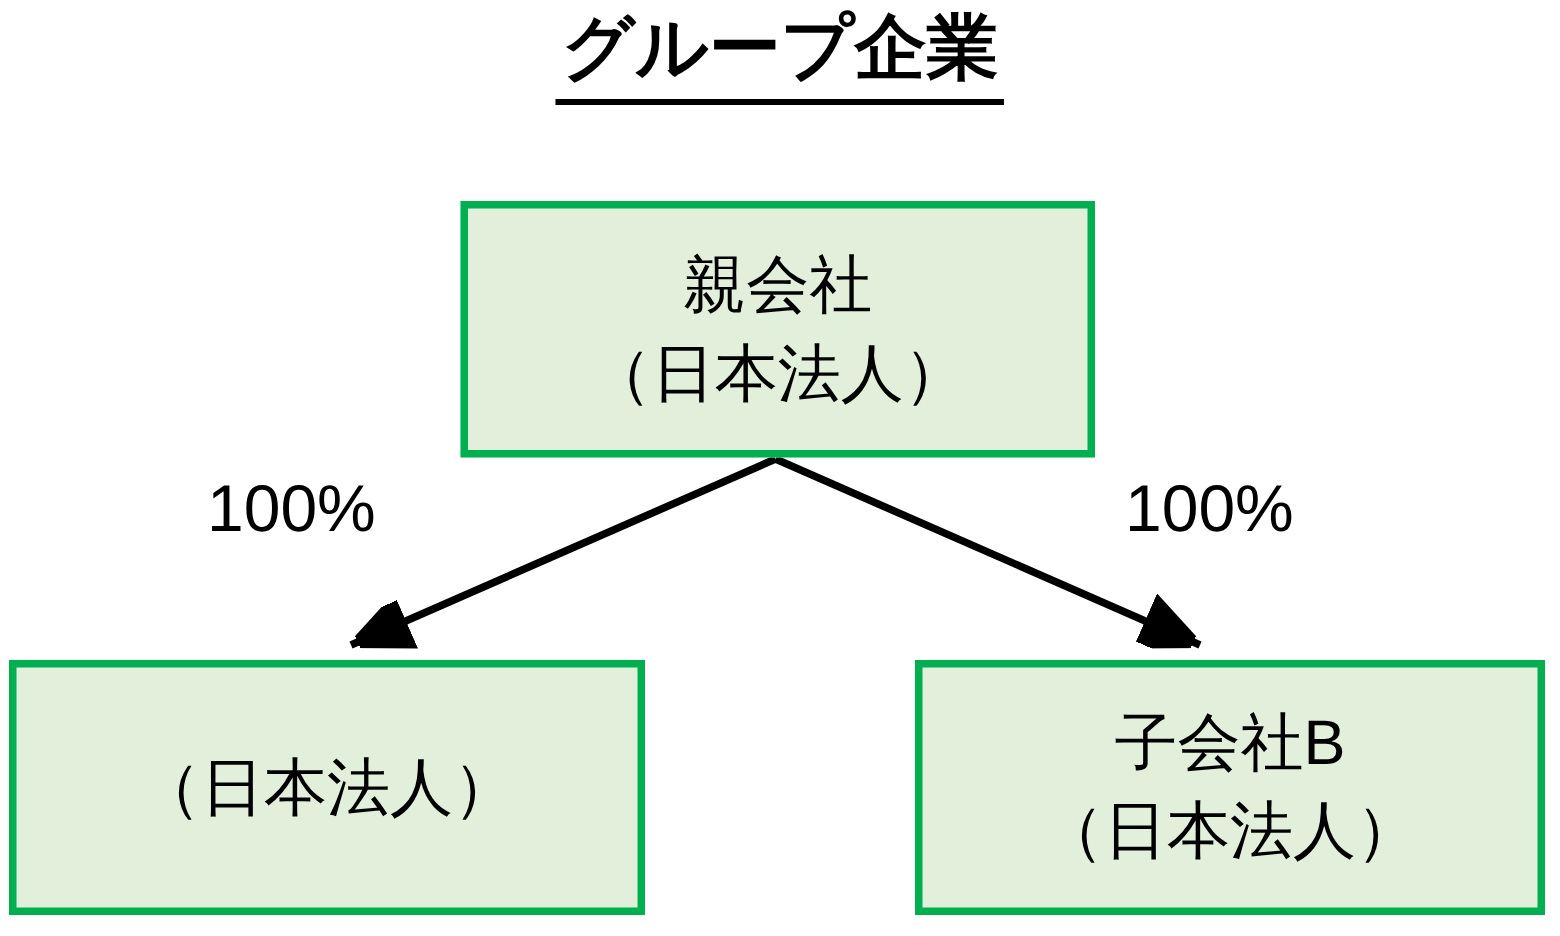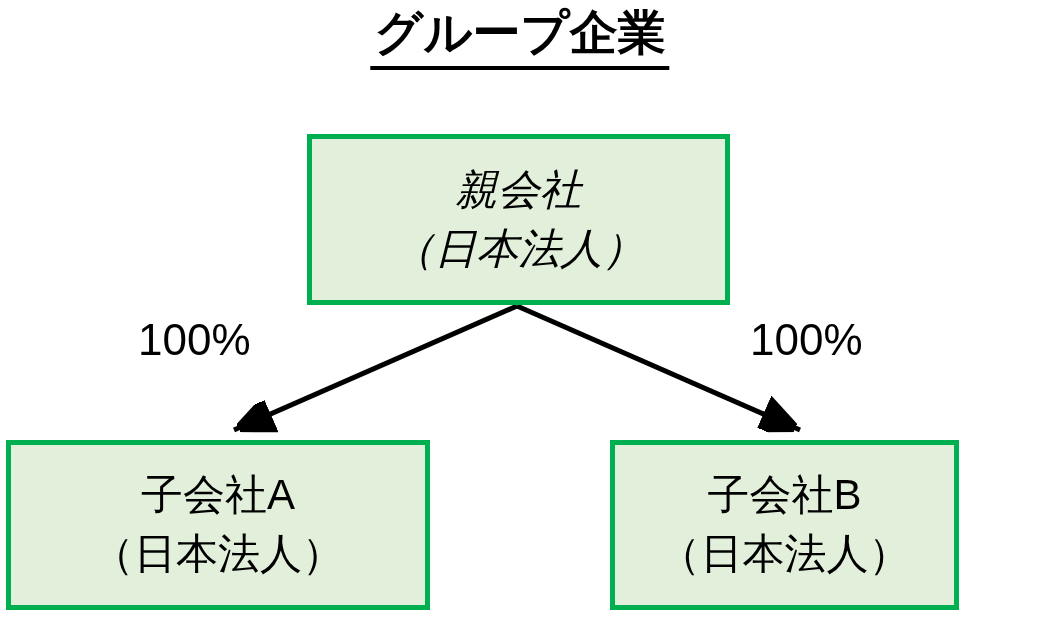--- a/index.html
+++ b/index.html
@@ -37,23 +37,23 @@
     flex-direction: column;
     align-items: center;
     justify-content: center;
     text-align: center;
   }
   .node-box .line {
     font-size: 42px;
     line-height: 1.4;
     white-space: nowrap;
   }
-  #parent-box  { left: 307px; top: 134px; width: 423px; height: 171px; font-style: italic; }
+  #parent-box  { left: 307px; top: 134px; width: 423px; height: 171px; }
   #child-a-box { left: 6px;   top: 440px; width: 424px; height: 170px; }
-  #child-b-box { left: 610px; top: 440px; width: 349px; height: 170px; }
+  #child-b-box { left: 610px; top: 440px; width: 420px; height: 170px; }
   .edge-label {
     position: absolute;
     width: 150px;
     font-size: 44px;
     line-height: 1.1;
     text-align: left;
     white-space: nowrap;
   }
   #edge-label-left  { left: 138px; top: 316px; }
   #edge-label-right { left: 750px; top: 316px; }
@@ -86,21 +86,20 @@
   <div class="edge-label" id="edge-label-left">100%</div>
 
   <div class="edge-label" id="edge-label-right">100%</div>
 
   <div class="node-box" id="parent-box">
     <span class="line">親会社</span>
     <span class="line">（日本法人）</span>
   </div>
 
   <div class="node-box" id="child-a-box">
-    <span class="line">子会社A</span>
     <span class="line">（日本法人）</span>
   </div>
 
   <div class="node-box" id="child-b-box">
     <span class="line">子会社B</span>
     <span class="line">（日本法人）</span>
   </div>
 
 </div>
 

